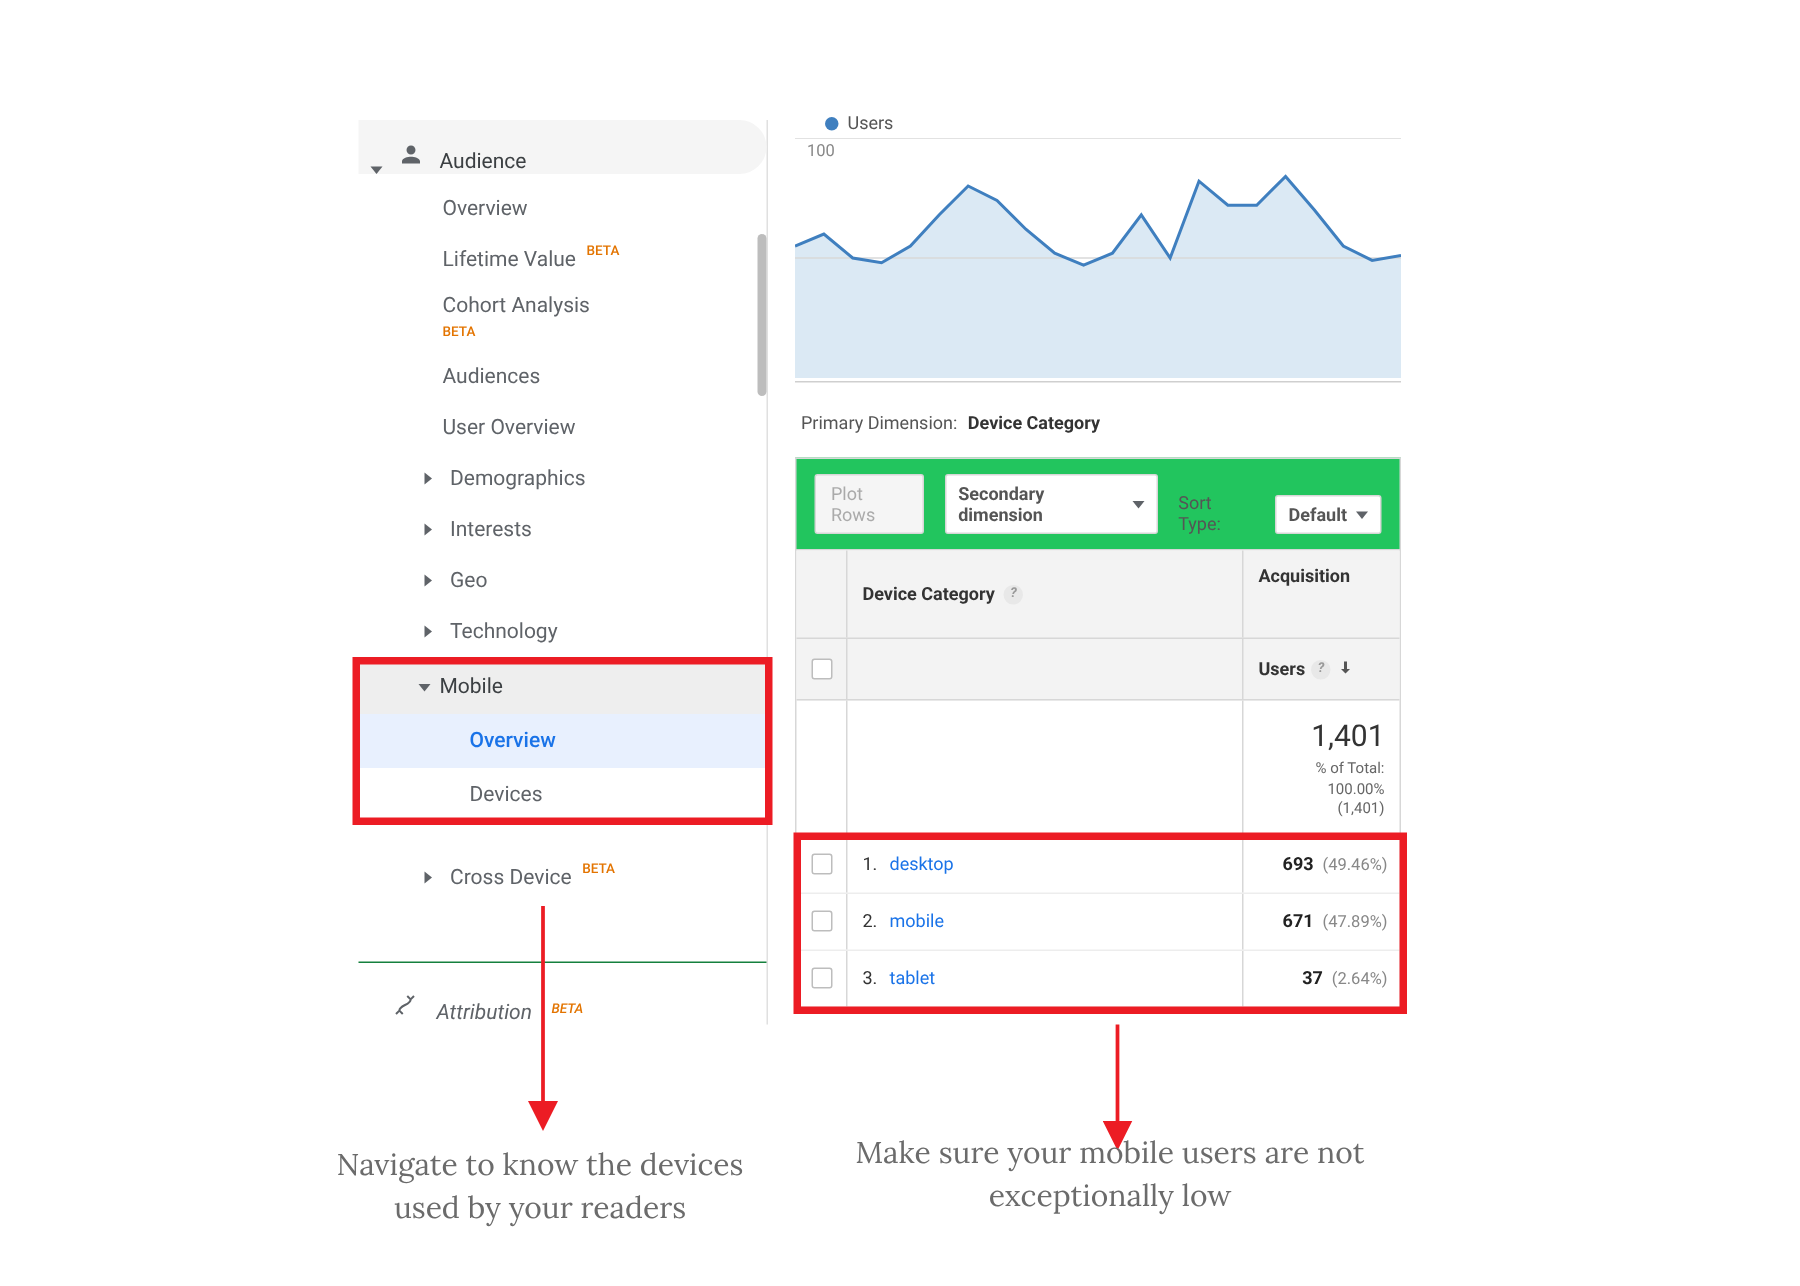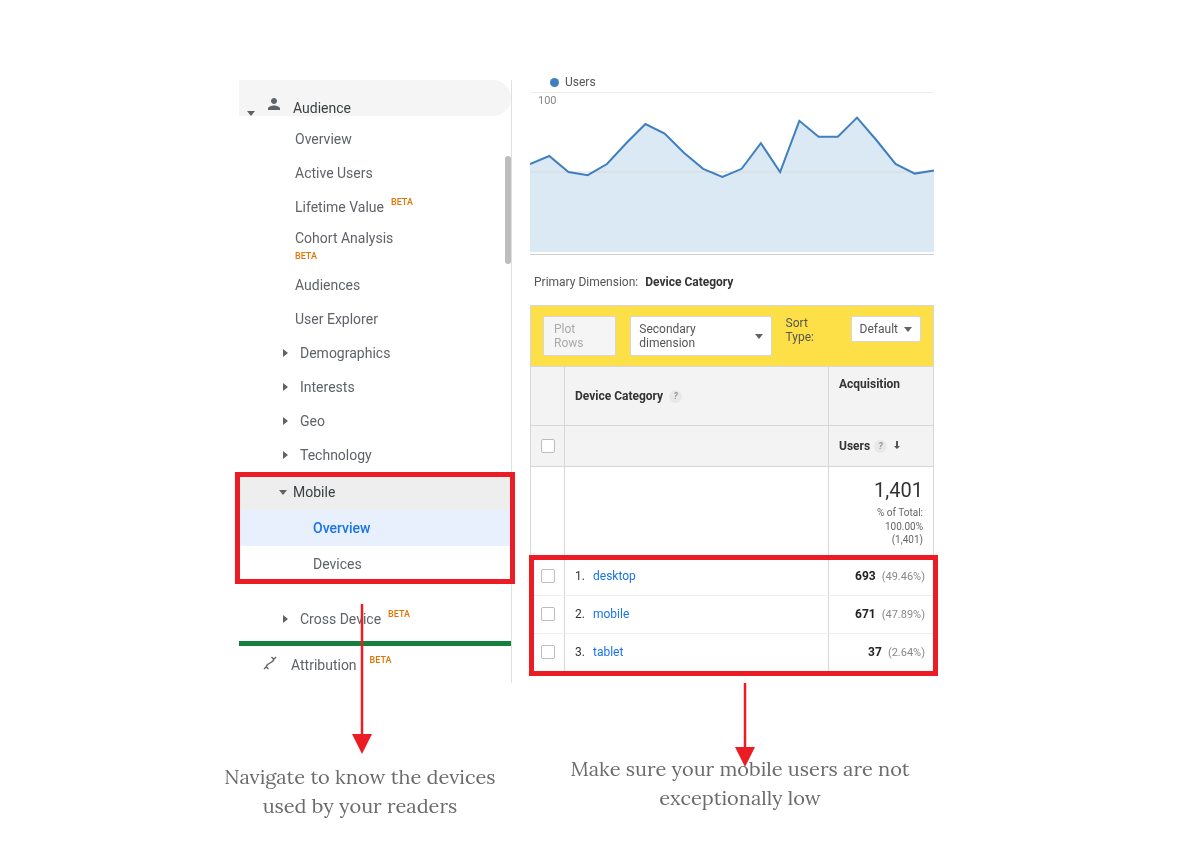--- a/index.html
+++ b/index.html
@@ -97,25 +97,25 @@
     left: -4px; right: -4px;
     top: -2px; bottom: -2px;
     border: 5px solid #ec1c24;
     pointer-events: none;
   }
 
   .attribution-row {
     position: absolute;
     bottom: 0; left: 0; right: 0;
     height: 42px;
-    display: flex; align-items: center;
+    display: flex; align-items: flex-end;
     padding-left: 22px;
     gap: 12px;
-    border-top: 5px solid #15803d;
-    font-size: 14px; color: #5f6368;
+    border-top: 1px solid #15803d;
+    font-size: 14px; color: #5f6368; font-style: italic;
   }
   .attr-icon svg { width: 18px; height: 18px; stroke: #5f6368; fill: none; stroke-width: 1.8; }
 
   
   .main {
     position: absolute;
     left: 530px;
     top: 80px;
     width: 404px;
   }
@@ -150,41 +150,42 @@
     display: inline-block;
     border-bottom: 2px solid transparent;
     padding-bottom: 6px;
     margin-left: 4px;
   }
   .dim-tab.active {}
 
   .toolbar {
     border: 1px solid #d7d7d7;
     border-bottom: none;
-    background: #fde047;
+    background: #22c55e;
     padding: 10px 12px;
-    display: flex; align-items: flex-start; gap: 14px;
+    display: flex; align-items: flex-end; gap: 14px;
     font-size: 12px; color: #555;
   }
   .btn-disabled {
     border: 1px solid #d7d7d7;
     background: #f5f5f5;
     color: #aaa;
     padding: 5px 10px;
     border-radius: 2px;
     font-size: 12px;
   }
   .dd-btn {
     border: 1px solid #d7d7d7;
     background: #fff;
     padding: 5px 8px;
     border-radius: 2px;
     font-size: 12px;
     display: inline-flex; align-items: center; gap: 6px;
     color: #555;
+    font-weight: bold;
   }
 
   
   .tbl {
     border: 1px solid #d7d7d7;
     width: 100%;
     font-size: 12px;
   }
   .tbl .hdr1 {
     display: flex;
@@ -273,35 +274,32 @@
     <span>Audience</span>
   </div>
 
   <div class="side-list">
     <div class="scroll-thumb"></div>
 
     <div class="side-item">
         <span>Overview</span>
       </div>
     <div class="side-item">
-        <span>Active Users</span>
-      </div>
-    <div class="side-item">
       <span>Lifetime Value</span>
       <span class="beta-tag">BETA</span>
     </div>
     <div class="side-item" style="display:block; padding-top:6px; height:44px;">
       <span>Cohort Analysis</span><br>
       <span class="beta-tag" style="top:0; left:0;">BETA</span>
     </div>
     <div class="side-item">
         <span>Audiences</span>
       </div>
     <div class="side-item">
-        <span>User Explorer</span>
+        <span>User Overview</span>
       </div>
 
     <div class="side-item grp">
         <span class="caret caret-right"></span>
         <span>Demographics</span>
       </div>
     <div class="side-item grp">
         <span class="caret caret-right"></span>
         <span>Interests</span>
       </div>

